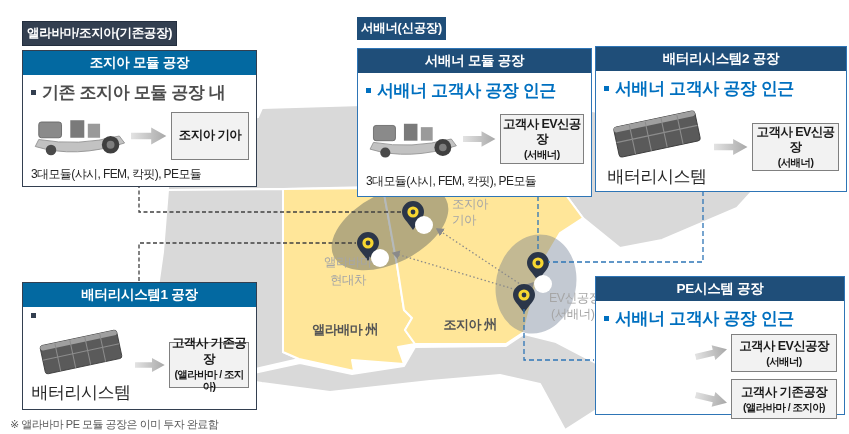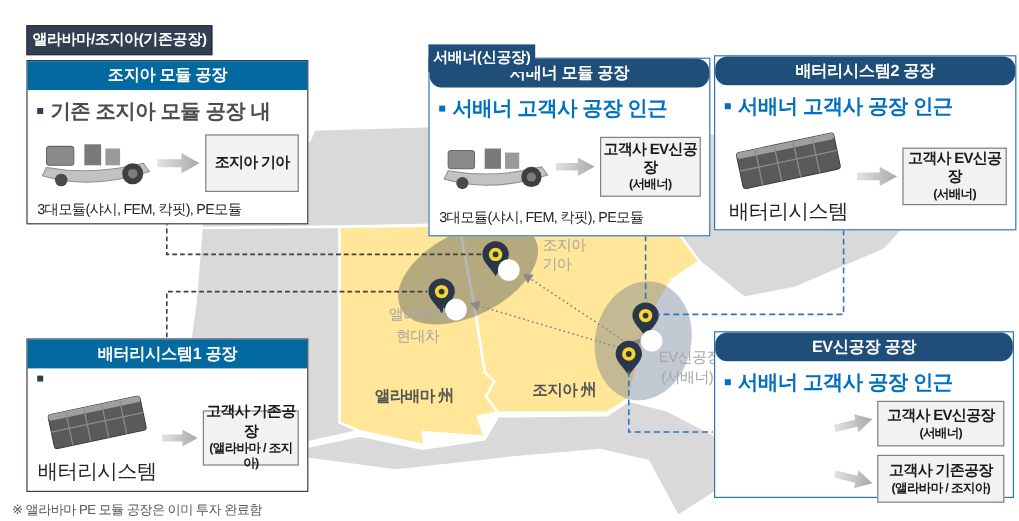--- a/index.html
+++ b/index.html
@@ -5,30 +5,30 @@
   html,body{margin:0;padding:0;background:#fff;}
   #stage{position:relative;width:849px;height:434px;background:#fff;overflow:hidden;
          font-family:"Liberation Sans","DejaVu Sans",sans-serif;}
   svg{display:block;}
   .layer{position:absolute;left:0;top:0;pointer-events:none;}
 
   
   .tag{position:absolute;color:#fff;font-weight:bold;font-size:12.5px;line-height:1;
        padding:5px 4px;z-index:3;letter-spacing:-0.3px;}
   .tag.navy{background:#333f50;border:1px solid #232e3e;}
-  .tag.blue{background:#1f4e79;border:1px solid #163а5c;border-color:#16385c;margin-top:20px;}
+  .tag.blue{background:#1f4e79;border:1px solid #163а5c;border-color:#16385c;}
 
   
   .panel{position:absolute;background:#fff;z-index:2;display:flex;flex-direction:column;}
   .panel.navy{border:1.5px solid #333f50;}
   .panel.blue{border:1.5px solid #2e75b6;}
   .hdr{height:24px;line-height:24px;text-align:center;color:#fff;font-weight:bold;
        font-size:13.5px;letter-spacing:-0.3px;flex:0 0 auto;}
   .panel.navy .hdr{background:#0369a1;}
-  .panel.blue .hdr{background:#1f4e79;border-radius:10px;}
+  .panel.blue .hdr{background:#1f4e79;}
   .bullet{display:flex;align-items:center;gap:6px;padding:6px 8px 2px 8px;
           font-size:17px;font-weight:bold;letter-spacing:-0.4px;flex:0 0 auto;}
   .bullet .sq{width:5px;height:5px;flex:0 0 5px;}
   .bullet.dark{color:#4d4d4d;}  .bullet.dark .sq{background:#333f50;}
   .bullet.bluetxt{color:#0070c0;} .bullet.bluetxt .sq{background:#0070c0;}
   .row{display:flex;align-items:center;padding:2px 7px;gap:3px;flex:1 1 auto;}
   .imgcol{display:flex;flex-direction:column;align-items:center;gap:2px;}
   .tbox{background:#f2f2f2;border:1px solid #808080;display:flex;flex-direction:column;
         justify-content:center;align-items:center;text-align:center;letter-spacing:-0.6px;}
   .tbox .t1{font-size:12.5px;font-weight:bold;color:#1a1a1a;line-height:1.25;}
@@ -222,21 +222,21 @@
         <polygon points="0,8 24,8 24,2 42,12 24,22 24,16 0,16" fill="url(#g1)"></polygon>
       </svg>
       <div class="tbox" style="width:90px;height:44px;">
         <div class="t1">고객사 기존공장</div>
         <div class="t2">(앨라바마 / 조지아)</div>
       </div>
     </div>
   </div>
 
   <div class="panel blue" style="left:595px;top:276px;width:248px;height:137px;">
-    <div class="hdr">EV신공장 공장</div>
+    <div class="hdr">PE시스템 공장</div>
     <div class="bullet bluetxt">
       <span class="sq"></span>
       <span>서배너 고객사 공장 인근</span>
     </div>
     <div class="row">
       <div class="duo">
         <div class="duorow">
           <svg width="34" height="20" viewBox="0 0 44 24" style="transform:rotate(-14deg);">
             <polygon points="0,8 24,8 24,2 42,12 24,22 24,16 0,16" fill="url(#g1)"></polygon>
           </svg>

